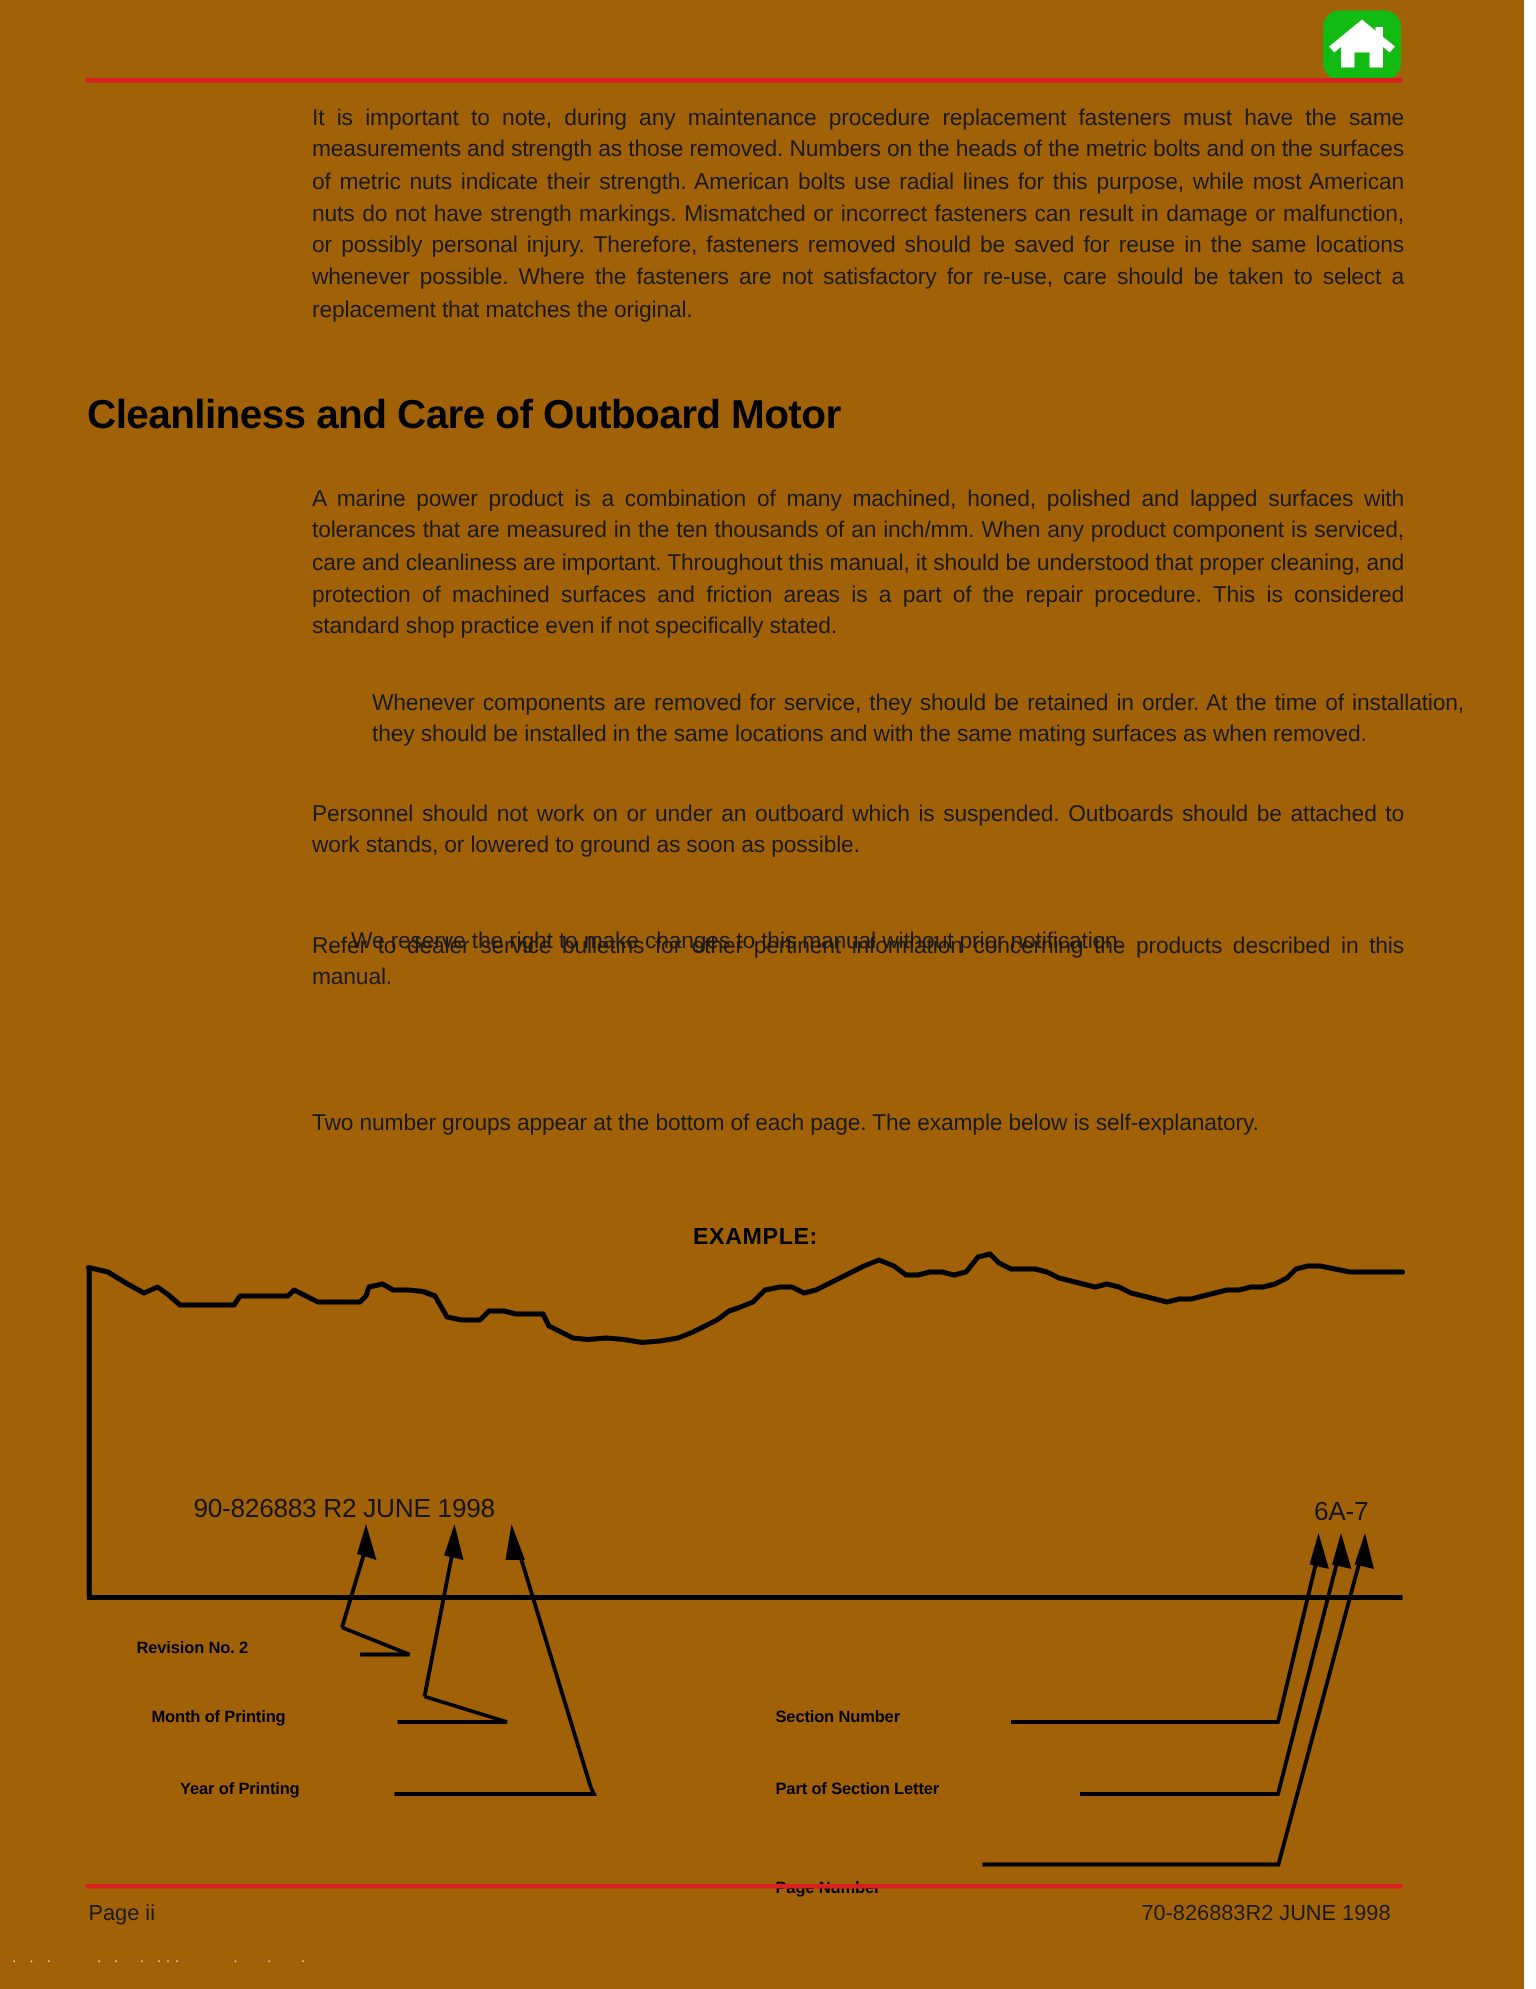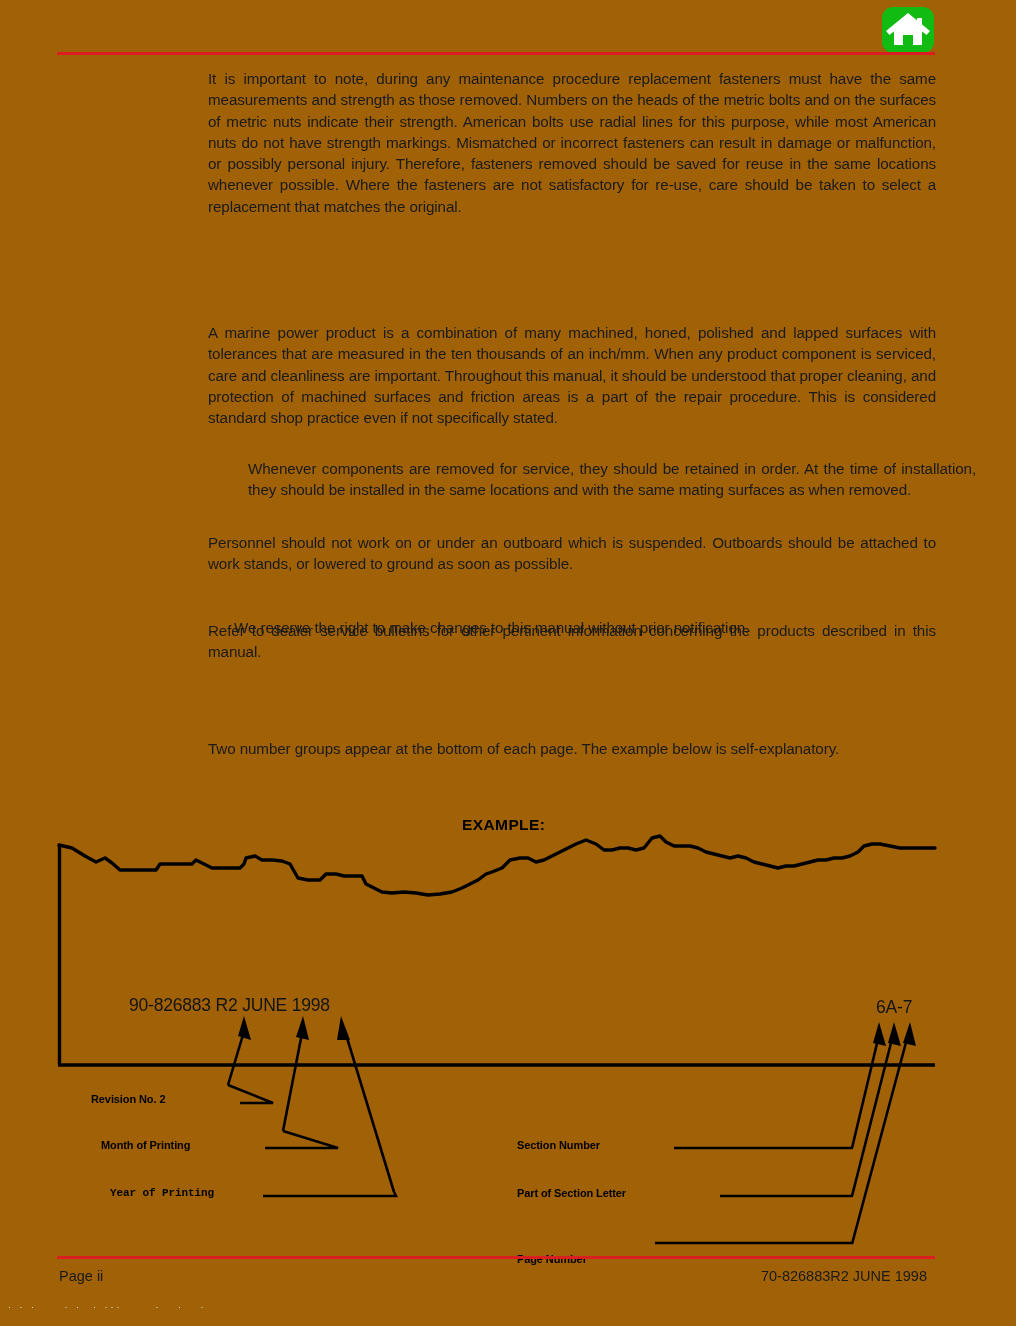--- a/index.html
+++ b/index.html
@@ -149,20 +149,21 @@
       <path d="M26 8 L45 24 L40 24 L40 38 L31 38 L31 28 L21 28 L21 38 L12 38 L12 24 L7 24 Z" fill="#ffffff"></path>
       <path d="M26 6 L48 24 L44.5 28 L26 13 L7.5 28 L4 24 Z" fill="#ffffff"></path>
       <rect x="35" y="11" width="5" height="8" fill="#ffffff"></rect>
     </svg>
   </div>
 
   <div class="rule-red top"></div>
 
   <div class="para" style="top:68px;">It is important to note, during any maintenance procedure replacement fasteners must have the same measurements and strength as those removed. Numbers on the heads of the metric bolts and on the surfaces of metric nuts indicate their strength. American bolts use radial lines for this purpose, while most American nuts do not have strength markings. Mismatched or incorrect fasteners can result in damage or malfunction, or possibly personal injury. Therefore, fasteners removed should be saved for reuse in the same locations whenever possible. Where the fasteners are not satisfactory for re-use, care should be taken to select a replacement that matches the original.</div>
 
+  <div class="h1" style="top:261px;">Cleanliness and Care of Outboard Motor</div>
 
   <div class="para" style="top:322px;">A marine power product is a combination of many machined, honed, polished and lapped surfaces with tolerances that are measured in the ten thousands of an inch/mm. When any product component is serviced, care and cleanliness are important. Throughout this manual, it should be understood that proper cleaning, and protection of machined surfaces and friction areas is a part of the repair procedure. This is considered standard shop practice even if not specifically stated.</div>
 
   <div class="para" style="top:458px;margin-left:40px;">Whenever components are removed for service, they should be retained in order. At the time of installation, they should be installed in the same locations and with the same mating surfaces as when removed.</div>
 
   <div class="para" style="top:532px;">Personnel should not work on or under an outboard which is suspended. Outboards should be attached to work stands, or lowered to ground as soon as possible.</div>
 
   <div class="para" style="top:617px;margin-left:26px;">We reserve the right to make changes to this manual without prior notification.</div>
 
   <div class="para" style="top:620px;">Refer to dealer service bulletins for other pertinent information concerning the products described in this manual.</div>
@@ -225,21 +226,21 @@
     <line x1="674" y1="1148" x2="853" y2="1148" stroke="#000" stroke-width="2.6"></line>
     <line x1="720" y1="1196" x2="853" y2="1196" stroke="#000" stroke-width="2.6"></line>
     <line x1="655" y1="1243" x2="853" y2="1243" stroke="#000" stroke-width="2.6"></line>
   </svg>
 
   <div class="code-left">90-826883 R2   JUNE 1998</div>
   <div class="code-right">6A-7</div>
 
   <div class="callout" style="left:91px;  top:1093px;">Revision No. 2</div>
   <div class="callout" style="left:101px; top:1139px;">Month of Printing</div>
-  <div class="callout" style="left:110px; top:1187px;font-family:Liberation Mono, monospace;">Year of Printing</div>
+  <div class="callout" style="left:120px; top:1187px;">Year of Printing</div>
 
   <div class="callout" style="left:517px; top:1139px;">Section Number</div>
   <div class="callout" style="left:517px; top:1187px;">Part of Section Letter</div>
   <div class="callout" style="left:517px; top:1233px;margin-top:20px;">Page Number</div>
 
   <div class="rule-red bottom"></div>
 
   <div class="footer-left">Page ii</div>
   <div class="footer-right">70-826883R2   JUNE 1998</div>
 

